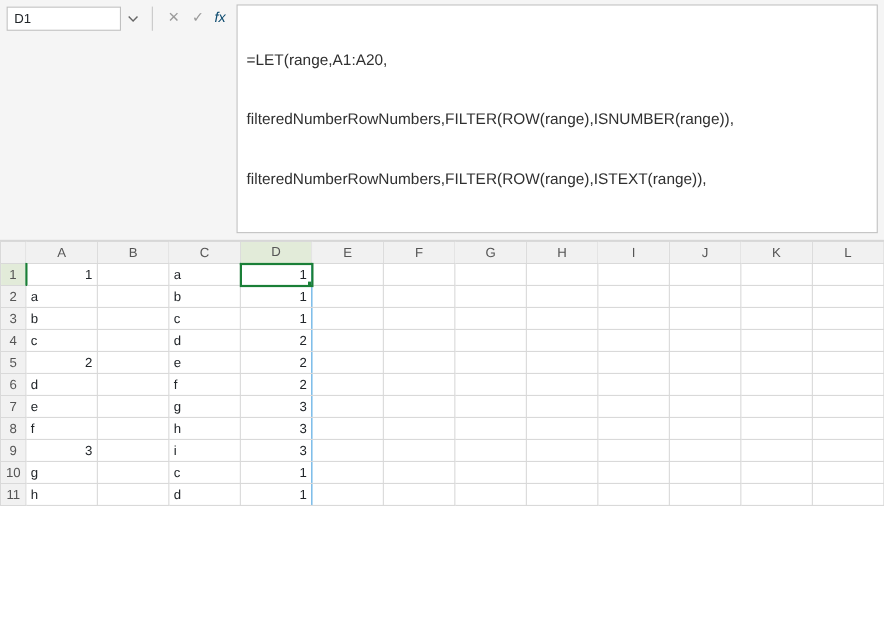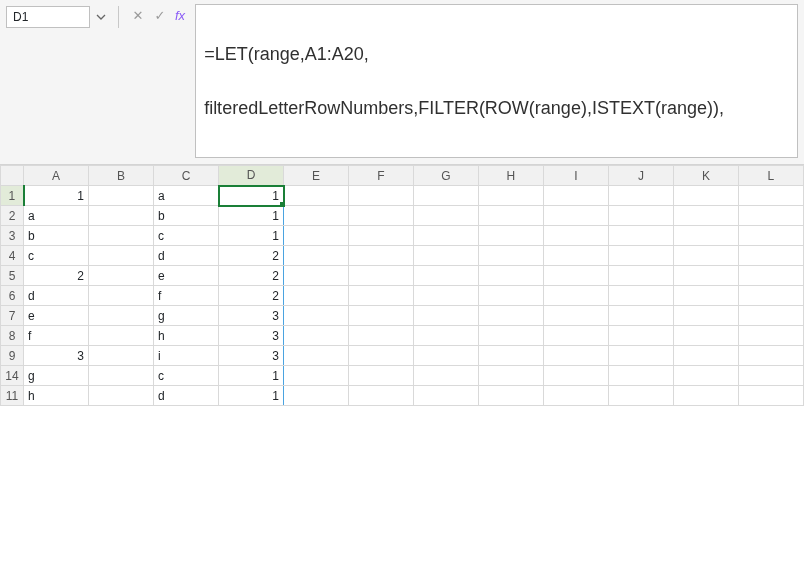--- a/index.html
+++ b/index.html
@@ -21,21 +21,21 @@
     gap: 10px;
     min-height: 108px;
   }
   .namebox-wrap {
     display: flex;
     align-items: center;
     gap: 4px;
     margin-top: 2px;
   }
   .namebox {
-    width: 84px;
+    width: 104px;
     height: 22px;
     background: #fff;
     border: 1px solid #c0c0c0;
     padding: 2px 6px;
     font-size: 12px;
     display: flex;
     align-items: center;
     justify-content: space-between;
   }
   .namebox-drop {
@@ -49,30 +49,30 @@
   .fxbtns {
     display:flex; align-items:center; gap:4px; margin-top:2px;
     color:#9a9a9a;
   }
   .fxbtn {
     width:18px; height:18px; display:flex; align-items:center; justify-content:center;
     font-size:13px;
   }
   .fx-label {
     font-style: italic;
-    color:#8b5cf6;
+    color:#0c4a6e;
     font-size:13px;
     margin-left:2px;
   }
   .formula-area {
     flex:1;
     background:#fff;
     border:1px solid #c0c0c0;
     padding:4px 8px;
-    font-size:18px;
+    font-size:14px;
     line-height:18px;
     color:#303030;
     min-height:96px;
     white-space:pre;
   }
   .formula-area .line { display:block; }
   .grid-wrap {
     position:relative;
     overflow:hidden;
   }
@@ -155,21 +155,22 @@
     <div class="fxbtn">
       <span>✕</span>
     </div>
     <div class="fxbtn">
       <span>✓</span>
     </div>
     <div class="fx-label">fx</div>
   </div>
   <div class="formula-area">
     <span class="line">=LET(range,A1:A20,</span>
-    <span class="line">filteredLetterRowNumbers,FILTER(ROW(range),ISTEXT(range)),</span>
+    <span class="line">filteredNumberRowNumbers,FILTER(ROW(range),ISNUMBER(range)),</span>
+    <span class="line">filteredNumberRowNumbers,FILTER(ROW(range),ISTEXT(range)),</span>
   </div>
 </div>
 
 <div class="grid-wrap">
   <table class="grid" id="grid">
     <colgroup id="colgroup">
         <col class="c-row">
         <col class="c-data">
         <col class="c-data">
         <col class="c-data">
@@ -330,21 +331,21 @@
           <td></td>
           <td></td>
           <td></td>
           <td></td>
           <td></td>
           <td></td>
           <td></td>
           <td></td>
         </tr>
         <tr>
-          <th class="rowhdr">14</th>
+          <th class="rowhdr">10</th>
           <td class="txt">g</td>
           <td></td>
           <td class="txt">c</td>
           <td class="num spill-left spill-right">1</td>
           <td></td>
           <td></td>
           <td></td>
           <td></td>
           <td></td>
           <td></td>

